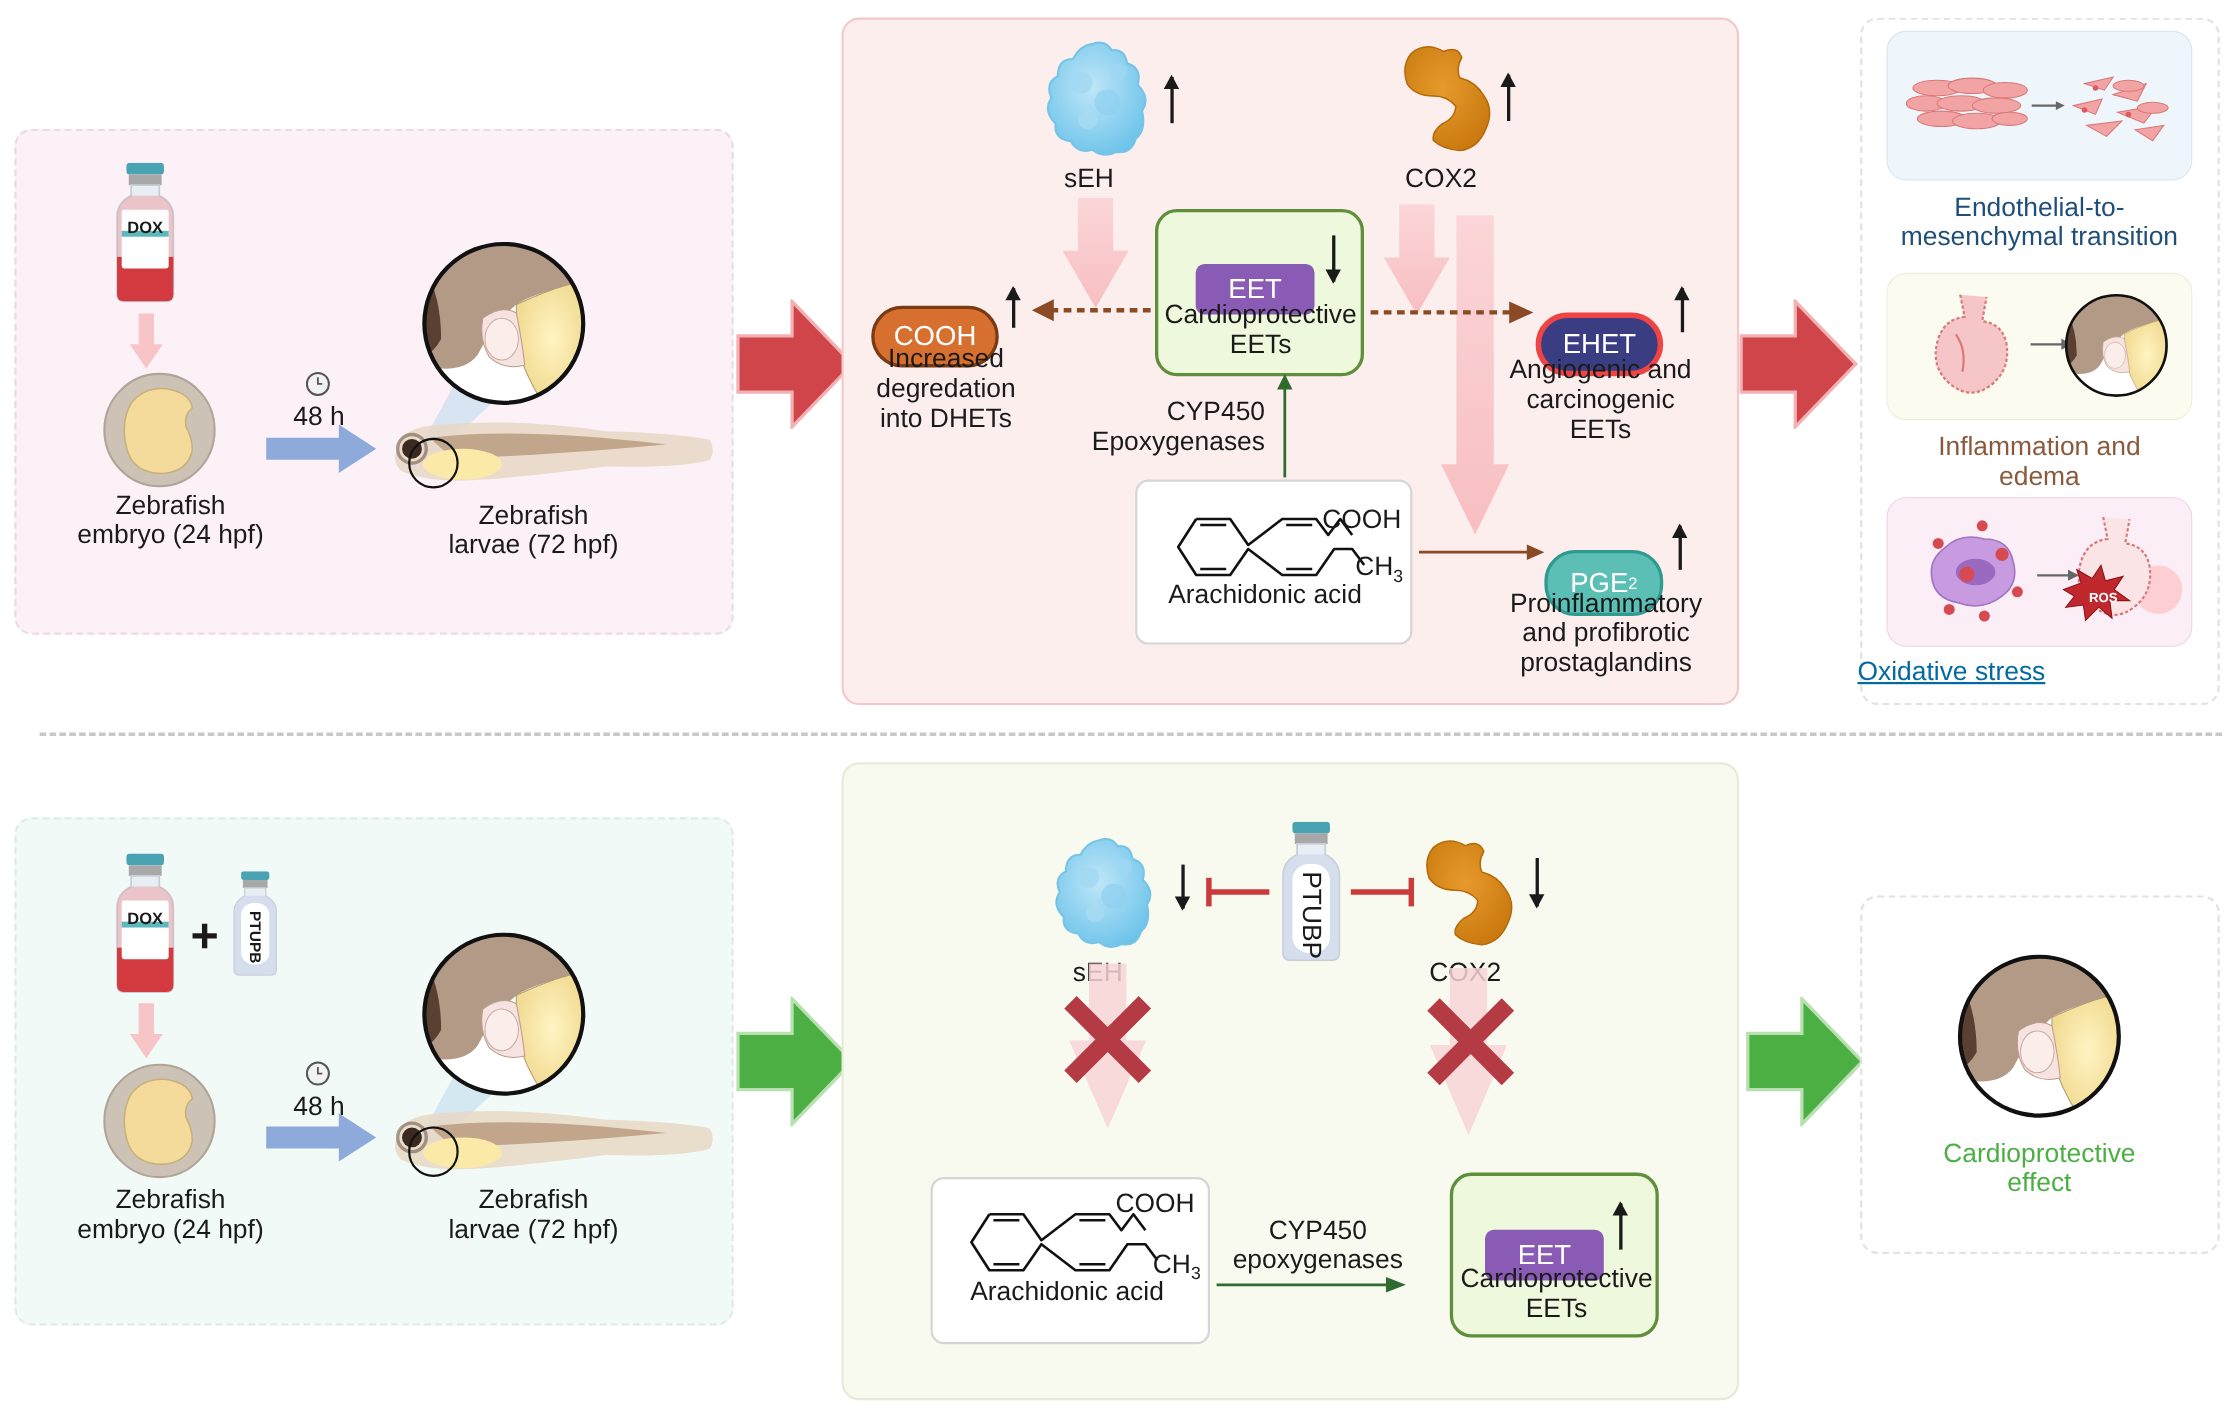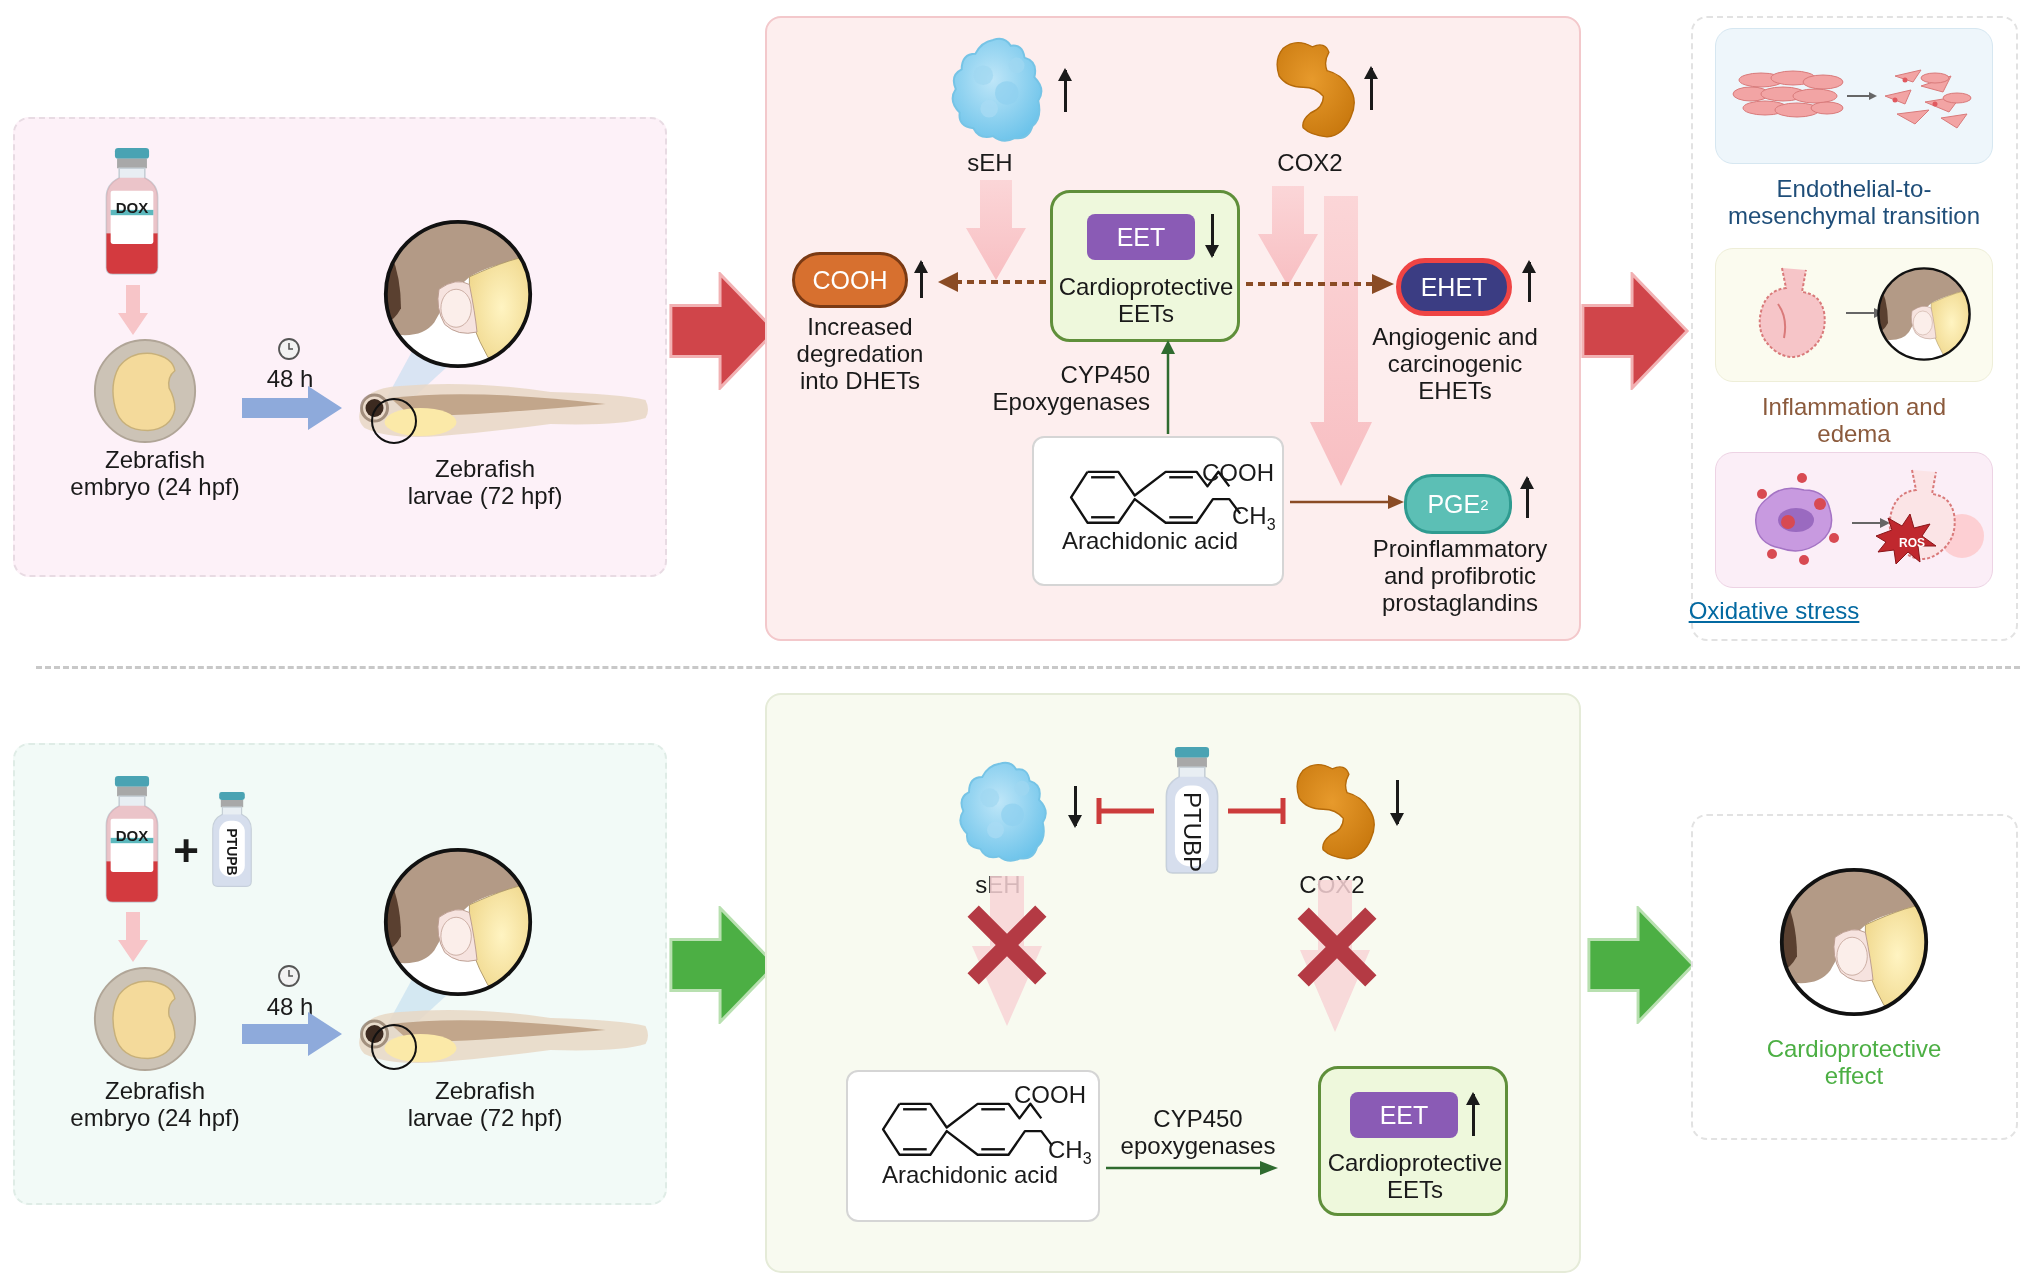--- a/index.html
+++ b/index.html
@@ -2,21 +2,21 @@
 <html><head>
 <meta charset="utf-8">
 <style>
   html,body{margin:0;padding:0;background:#ffffff;}
   body{width:2032px;height:1286px;position:relative;overflow:hidden;font-family:"Liberation Sans",sans-serif;color:#1a1a1a;}
   .abs{position:absolute;}
   .panel{position:absolute;box-sizing:border-box;border-radius:16px;}
   .dashed{border:2px dashed #dcdcdc;}
   .txt{position:absolute;text-align:center;line-height:1.12;white-space:pre-line;}
   .t24{font-size:24px;}
-  .pill{position:absolute;display:flex;align-items:center;justify-content:center;color:#fff;font-size:25px;border-radius:30px;box-sizing:border-box;}
+  .pill{position:absolute;display:flex;align-items:center;justify-content:center;color:#fff;font-size:25px;border-radius:30px;box-sizing:border-box;margin-top:26px;}
   .arrow-up,.arrow-down{position:absolute;width:3px;background:#1a1a1a;}
   .arrow-up::before{content:"";position:absolute;left:-6px;top:-2px;border-left:7.5px solid transparent;border-right:7.5px solid transparent;border-bottom:13px solid #1a1a1a;}
   .arrow-down::after{content:"";position:absolute;left:-6px;bottom:-2px;border-left:7.5px solid transparent;border-right:7.5px solid transparent;border-top:13px solid #1a1a1a;}
   svg{position:absolute;overflow:visible;}
 </style>
 </head>
 <body>
 
 <svg width="0" height="0" style="position:absolute">
   <defs>
@@ -185,21 +185,21 @@
 into DHETs</div>
 
 <svg style="left:1246px;top:272px;" width="148" height="24" viewBox="0 0 148 24">
     <line x1="0" y1="12" x2="128" y2="12" stroke="#8a4b24" stroke-width="4" stroke-dasharray="7 5"></line>
     <path d="M148 12 L126 2 L126 22 Z" fill="#8a4b24"></path>
   </svg>
 <div class="pill" style="left:1396px;top:258px;width:116px;height:58px;background:#3b3d83;border:5px solid #ef4444;border-radius:30px;">EHET</div>
 <div class="arrow-up" style="left:1528px;top:262px;height:40px;"></div>
 <div class="txt t24" style="left:1360px;top:324px;width:190px;">Angiogenic and
 carcinogenic
-EHETs</div>
+EETs</div>
 
 <svg style="left:1160px;top:340px;" width="16" height="94" viewBox="0 0 16 94">
     <line x1="8" y1="94" x2="8" y2="12" stroke="#2f6b2f" stroke-width="2.5"></line>
     <path d="M8 0 L15 14 L1 14 Z" fill="#2f6b2f"></path>
   </svg>
 <div class="txt t24" style="left:960px;top:362px;width:190px;text-align:right;">CYP450
 Epoxygenases</div>
 
 <div class="panel" style="left:1032px;top:436px;width:252px;height:150px;background:#ffffff;border:2px solid #d5d5d5;border-radius:12px;"></div>
 <svg style="left:1062px;top:468px;" width="200" height="64">

